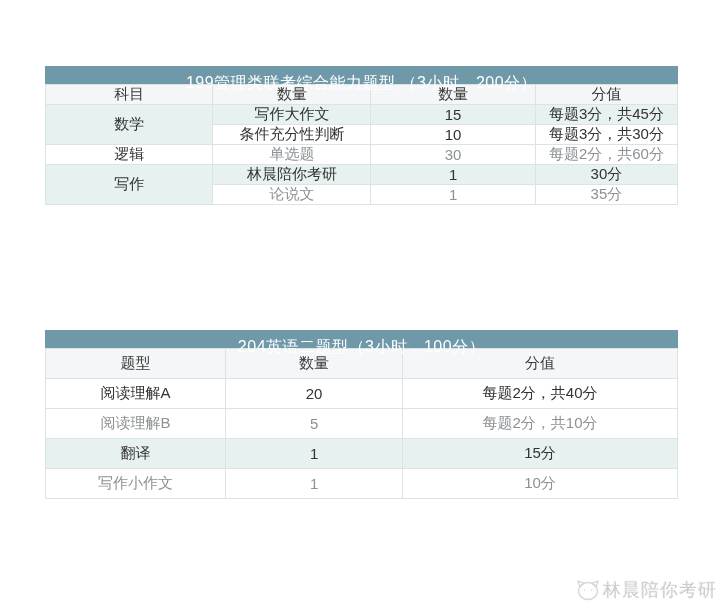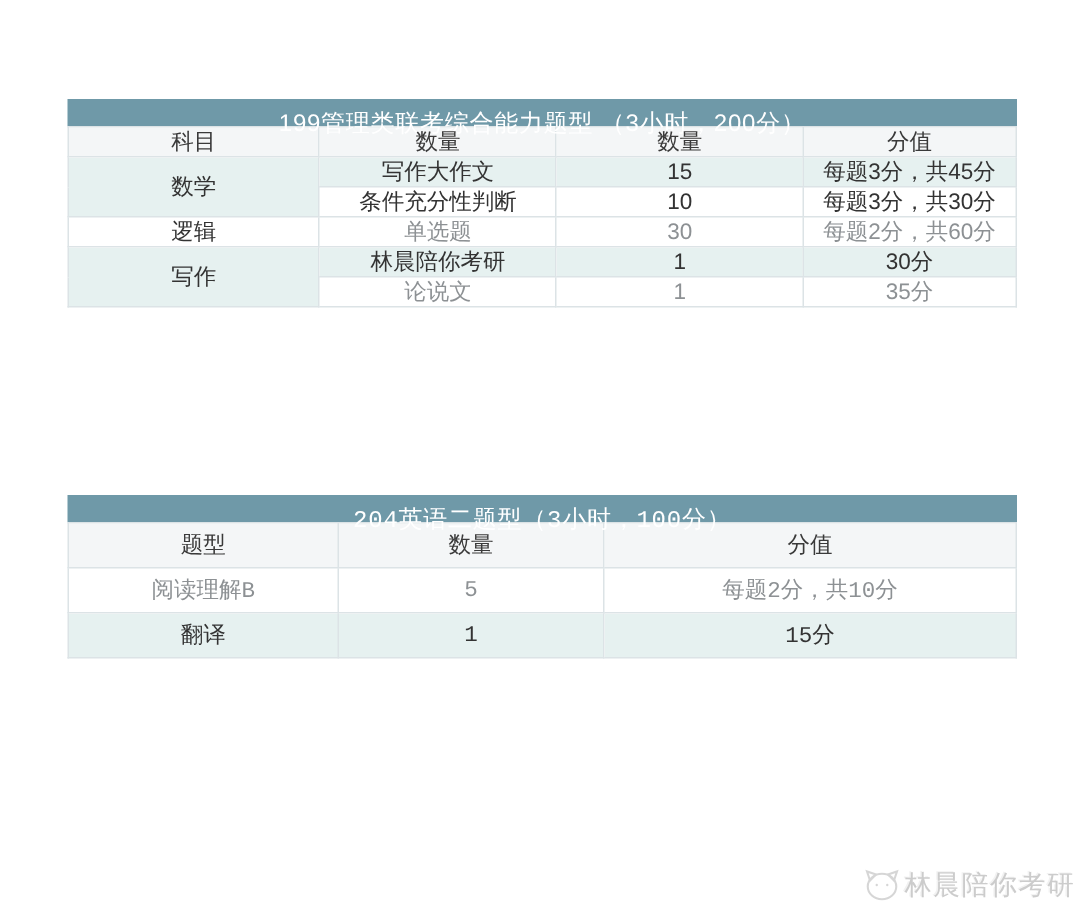--- a/index.html
+++ b/index.html
@@ -22,21 +22,21 @@
     color: var(--text_dark, #303030);
     letter-spacing: 0.3px;
     white-space: nowrap;
   }
   .tbl {
     position: absolute;
     left: 45px;
     width: 633px;
   }
   .tbl1 { top: 66px; }
-  .tbl2 { top: 330px; font-family: Liberation Mono, monospace; }
+  .tbl2 { top: 330px; }
   .tbl-title {
     height: 18px;
     line-height: 34px;
     text-align: center;
     color: var(--title_text, #ffffff);
     font-size: 16px;
     letter-spacing: 0.5px;
     background: var(--accent_teal, #6f99a8);
   }
   table {
@@ -138,28 +138,38 @@
           <col style="width:28%">
           <col style="width:43.5%">
       </colgroup>
       <tbody>
           <tr class="head">
         <td>题型</td>
         <td>数量</td>
         <td>分值</td>
       </tr>
       <tr>
+        <td>阅读理解A</td>
+        <td>20</td>
+        <td>每题2分，共40分</td>
+      </tr>
+      <tr>
         <td class="muted">阅读理解B</td>
         <td class="muted">5</td>
         <td class="muted">每题2分，共10分</td>
       </tr>
       <tr>
         <td class="tint">翻译</td>
         <td class="tint">1</td>
         <td class="tint">15分</td>
+      </tr>
+      <tr>
+        <td class="muted">写作小作文</td>
+        <td class="muted">1</td>
+        <td class="muted">10分</td>
       </tr>
     </tbody>
       </table>
   </div>
 
   <div class="watermark">
     <span>
       <svg width="24" height="22" viewBox="0 0 24 22" fill="none" stroke="#c9c9c9" stroke-width="1.4">
         <path d="M4 8 L2 2 L8 4 Z"></path>
         <path d="M20 8 L22 2 L16 4 Z"></path>

